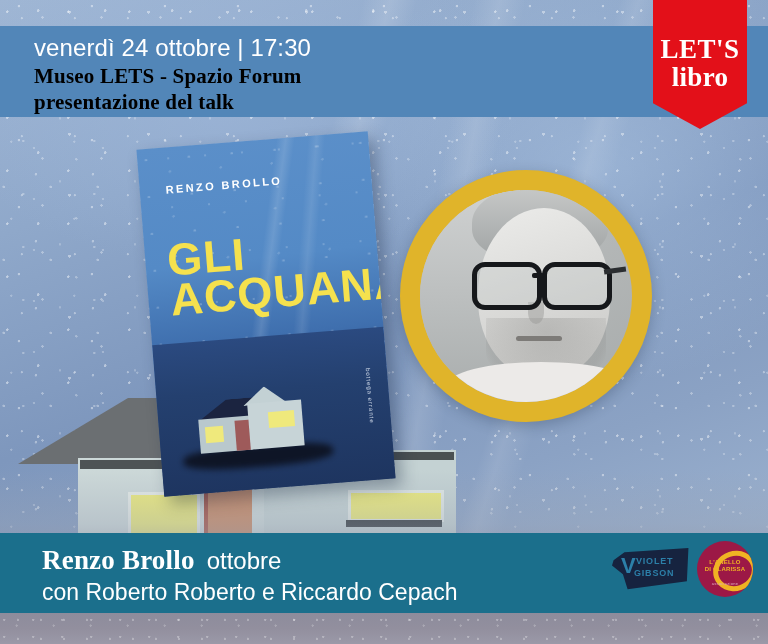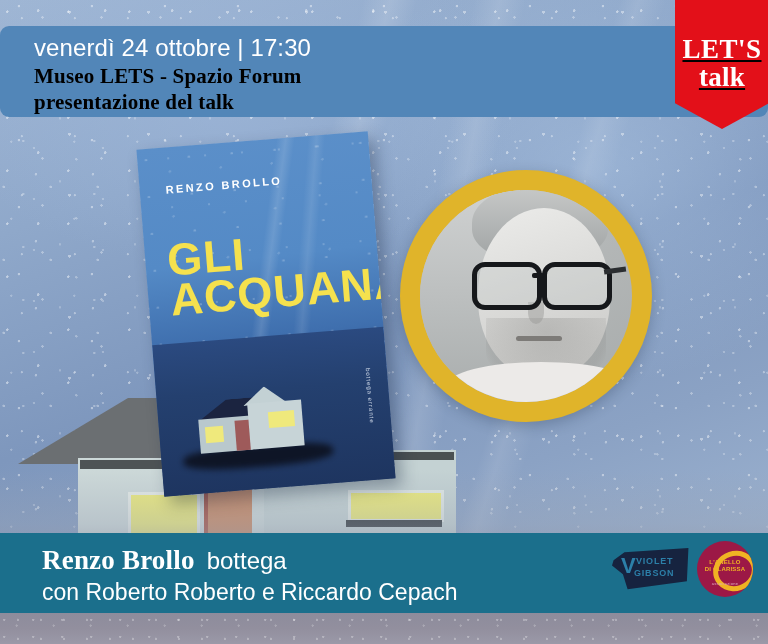--- a/index.html
+++ b/index.html
@@ -72,41 +72,39 @@
   .bg-house .door-frame{position:absolute;left:186px;top:78px;width:10px;height:74px;background:#a8584a;}
   .bg-bottom-tex{
     position:absolute;left:0;top:470px;width:768px;height:90px;
     background:linear-gradient(180deg, rgba(150,160,178,0) 0%, rgba(150,160,178,.35) 60%, rgba(146,152,170,.75) 100%);
   }
 
   
   .top-band{
     position:absolute;left:0;top:26px;width:768px;height:91px;
     background:#5286b8;
-    border-radius:9px;
   }
   .top-band .line1{
     position:absolute;left:34px;top:8px;
     font-size:24px;color:#ffffff;letter-spacing:.1px;
   }
   .top-band .line2,.top-band .line3{
     position:absolute;left:34px;
     font-family:"Liberation Serif",serif;font-weight:bold;
     font-size:21px;color:#000000;letter-spacing:.2px;
   }
   .top-band .line2{top:38px;}
   .top-band .line3{top:64px;}
 
   
   .pennant{
-    position:absolute;left:675px;top:0;width:94px;height:129px;
+    position:absolute;left:653px;top:0;width:94px;height:129px;
     background:#e31019;
     clip-path:polygon(0 0,100% 0,100% 80%,50% 100%,0 80%);
     text-align:center;
-    text-decoration:underline;
   }
   .pennant .p1{
     font-family:"Liberation Serif",serif;font-weight:bold;
     font-size:27px;color:#fff;letter-spacing:.5px;margin-top:36px;line-height:1;
   }
   .pennant .p2{
     font-family:"Liberation Serif",serif;font-weight:bold;
     font-size:27px;color:#fff;letter-spacing:.3px;line-height:1.05;
   }
 
@@ -249,21 +247,21 @@
   <div class="bg-bottom-tex"></div>
 
   <div class="top-band">
     <div class="line1">venerdì 24 ottobre | 17:30</div>
     <div class="line2">Museo LETS - Spazio Forum</div>
     <div class="line3">presentazione del talk</div>
   </div>
 
   <div class="pennant">
     <div class="p1">LET'S</div>
-    <div class="p2">talk</div>
+    <div class="p2">libro</div>
   </div>
 
   <div class="book">
     <div class="cov-tex"></div>
     <div class="cov-streak"></div>
     <div class="author">RENZO BROLLO</div>
     <div class="t1">GLI</div>
     <div class="t2">ACQUANAUTI</div>
     <div class="cov-dark"></div>
     <div class="ch-shadow"></div>
@@ -291,21 +289,21 @@
         <div class="bridge"></div>
         <div class="temple"></div>
       </div>
       <div class="shirt"></div>
     </div>
   </div>
 
   <div class="bottom-band">
     <div class="row1">
       <span class="name">Renzo Brollo</span>
-      <span class="dialoga">bottega</span>
+      <span class="dialoga">ottobre</span>
     </div>
     <div class="row2">con Roberto Roberto e Riccardo Cepach</div>
   </div>
 
   <div class="logo-vg">
     <div class="shape"></div>
     <div class="vmark">V</div>
     <div class="t1">VIOLET</div>
     <div class="t2">GIBSON</div>
   </div>

